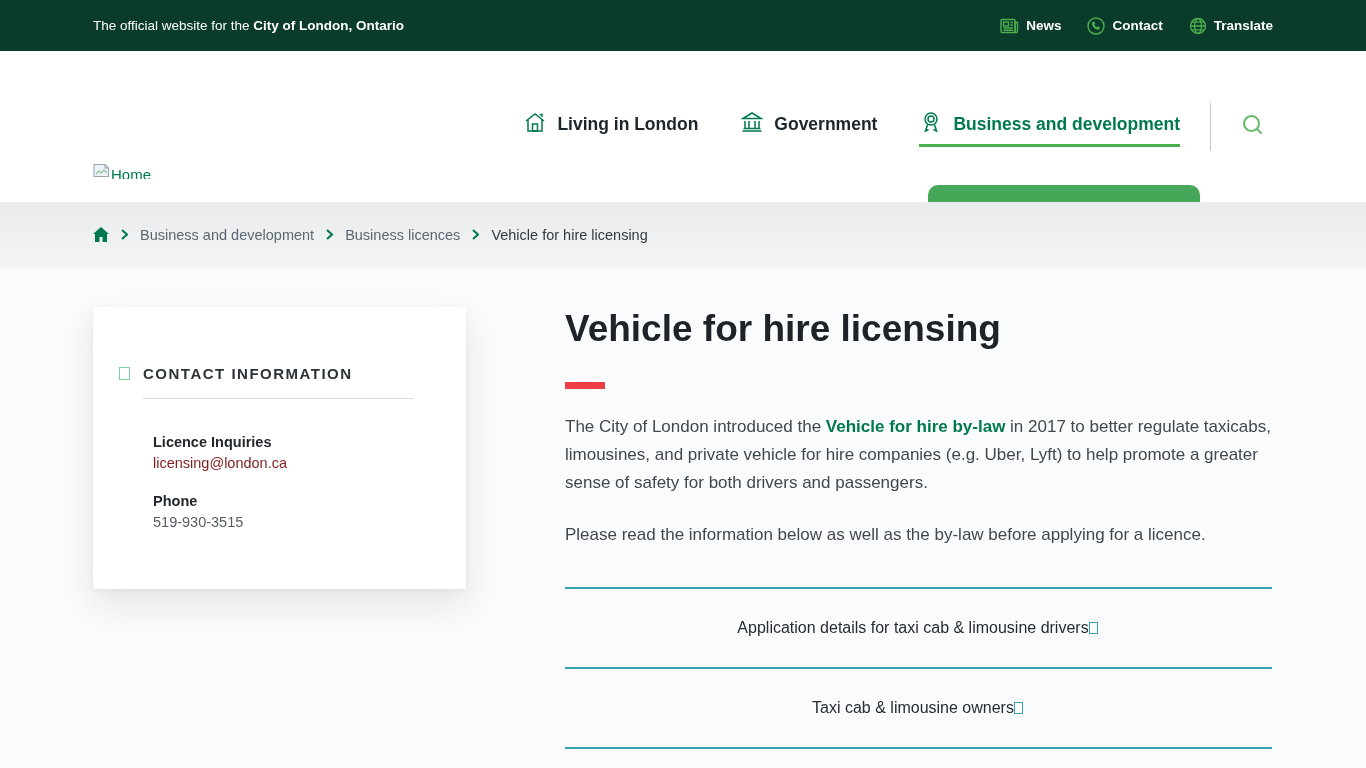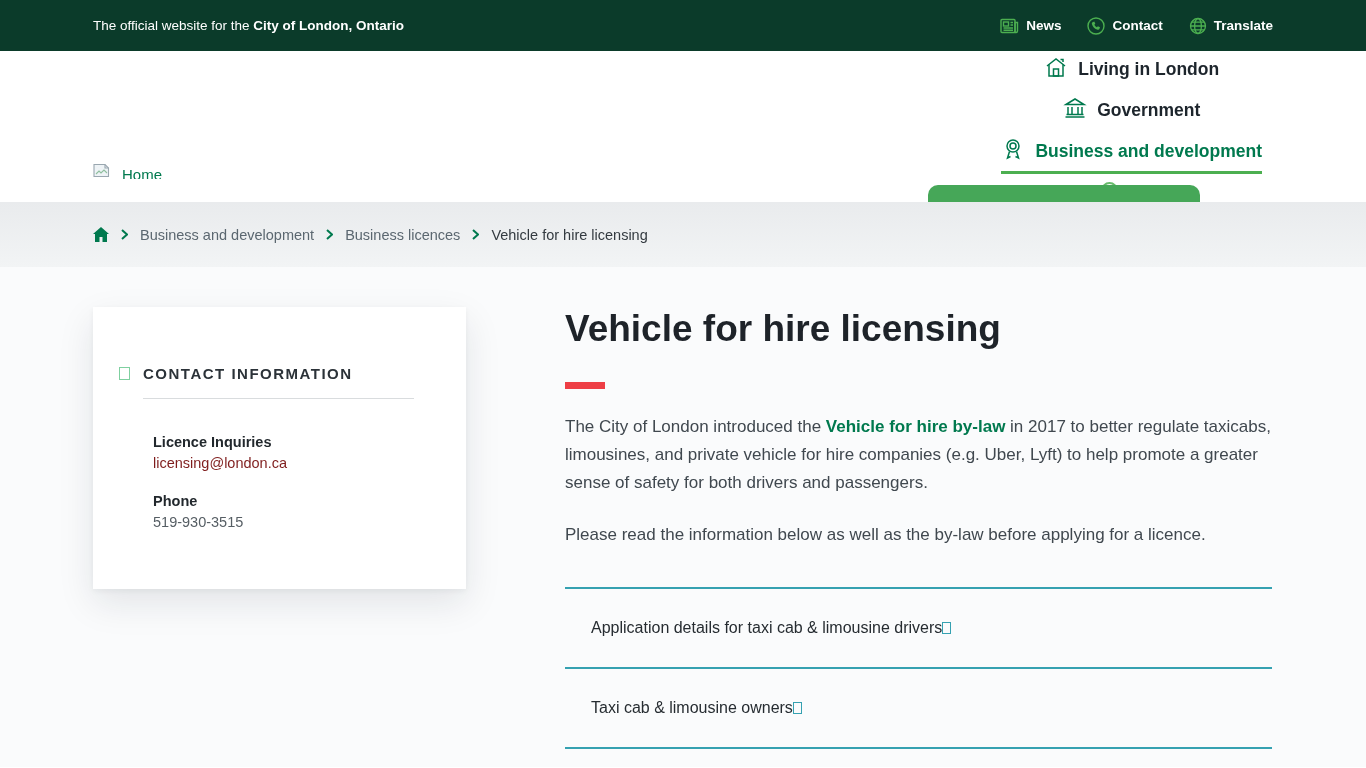--- a/index.html
+++ b/index.html
@@ -12,25 +12,25 @@
   .topbar-tagline { color:#fff; font-size:13.5px; }
   .topbar-tagline b { font-weight:700; }
   .topbar-links { display:flex; align-items:center; gap:26px; }
   .topbar-link { display:flex; align-items:center; gap:7px; color:#fff;
     font-size:13.5px; font-weight:700; cursor:pointer; }
   .topbar-link svg { display:block; }
 
   
   .header { height:151px; background:#fff; position:relative; }
   .logo { position:absolute; left:93px; top:112px; display:flex; align-items:flex-start;
-    gap:12px; height:16px; overflow:hidden; cursor:pointer; }
+    gap:1px; height:16px; overflow:hidden; cursor:pointer; }
   .logo .alt-text { color:#00794e; font-size:15px; line-height:24px;
     text-decoration:underline; }
-  .header-right { position:absolute; right:104px; top:0; height:100%;
-    display:flex; align-items:center;flex-direction:column; }
+  .header-right { position:absolute; right:95px; top:0; height:100%;
+    display:flex; align-items:center; }
   .nav-item { display:flex; align-items:center; gap:10px; padding:4px 0 6px;
     margin-left:42px; cursor:pointer; border-bottom:3px solid transparent; }
   .nav-item .nav-label { font-size:17.5px; font-weight:700; color:#1d252c; }
   .nav-item.active { border-bottom-color:#4caf50; }
   .nav-item.active .nav-label { color:#00794e; }
   .nav-divider { width:1px; height:48px; background:#c6cacd; margin:0 24px 0 30px; }
   .search-btn { padding:4px; cursor:pointer; }
   .menu-peek { position:absolute; right:166px; bottom:0; width:272px; height:17px;
     background:#46a758; border-radius:10px 10px 0 0; }
 
@@ -65,21 +65,21 @@
     color:#1e2329; }
   .red-bar { width:40px; height:7px; background:#ee3e45; margin-top:31px; }
   .para { font-size:17px; line-height:28px; color:#40484f; }
   .para-1 { margin-top:24px; }
   .para-2 { margin-top:24px; }
   .inline-link { color:#00794e; font-weight:700; cursor:pointer; }
 
   
   .accordion { margin-top:38px; }
   .acc-row { height:80px; border-top:2px solid #35a1b1; display:flex;
-    align-items:center; justify-content:flex-start; padding:0 28px 0 26px;
+    align-items:center; justify-content:center; padding:0 28px 0 26px;
     cursor:pointer; }
   .accordion { border-bottom:2px solid #35a1b1; }
   .acc-label { font-size:16px; color:#262c31; }
   .tofu-teal { display:inline-block; width:9px; height:12px; border:1px solid #35a1b1; }
 </style>
 </head>
 <body>
 
 <div class="topbar">
   <div class="topbar-tagline">

